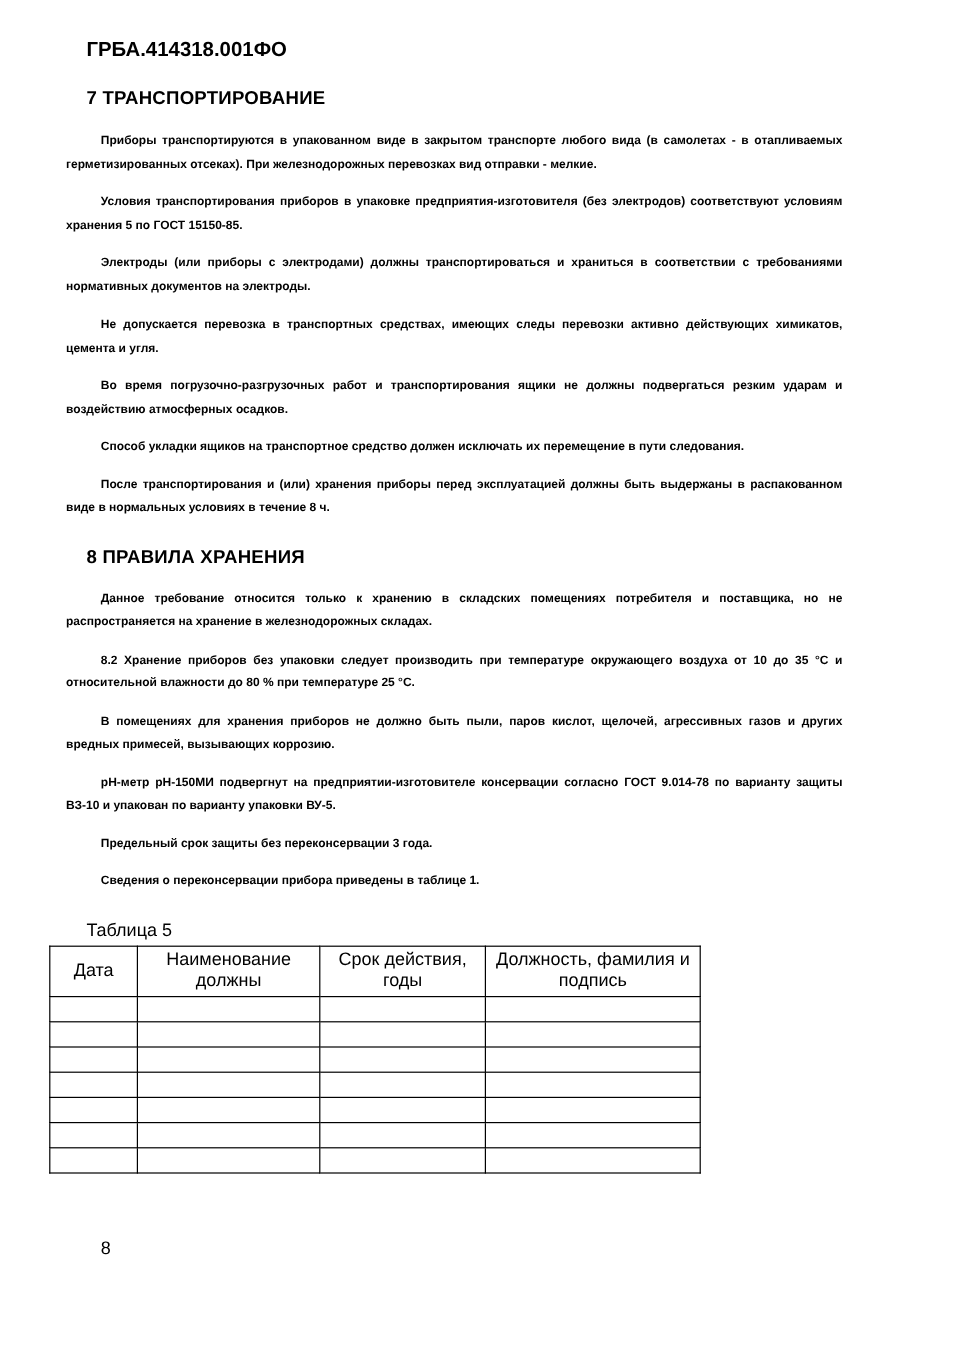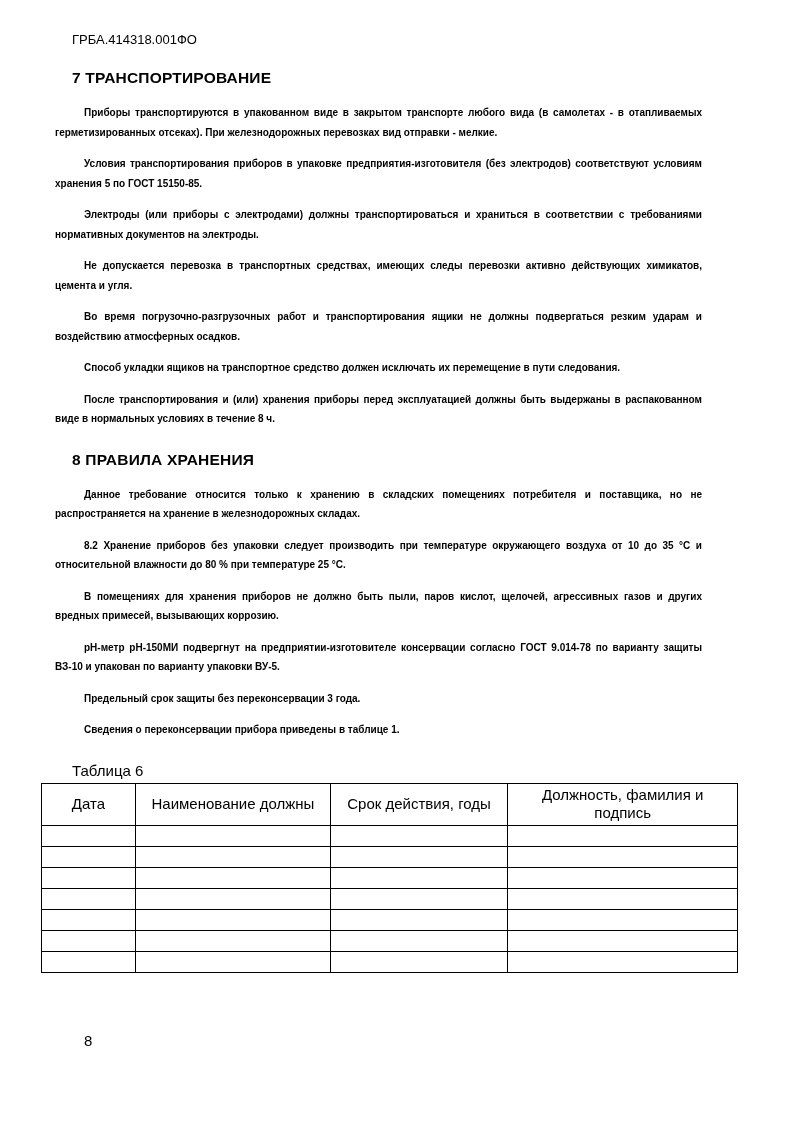--- a/index.html
+++ b/index.html
@@ -13,22 +13,22 @@
     height: 1132px;
     margin: 0 auto;
     background: #ffffff;
     font-family: "Liberation Sans", sans-serif;
     color: #000000;
     box-sizing: border-box;
     padding: 30px 86px 0 43px;
     overflow: hidden;
   }
   .doc-code {
-    font-size: 13px;
-    font-weight: normal;
+    font-size: 17px;
+    font-weight: bold;
     margin: 0 0 0 29px;
     padding-top: 2px;
   }
   .content {
     margin-top: 0;
   }
   .section-heading {
     font-size: 15.5px;
     font-weight: bold;
     margin: 22px 0 16px 29px;
@@ -41,21 +41,21 @@
     text-indent: 29px;
     text-align: justify;
     font-weight: bold;
   }
   .table-caption {
     font-size: 15px;
     margin: 22px 0 4px 29px;
   }
   table.req-table {
     border-collapse: collapse;
-    width: 697px;
+    width: 543px;
     margin-left: -2px;
     table-layout: fixed;
   }
   table.req-table th,
   table.req-table td {
     border: 1px solid #000000;
     font-size: 15px;
     font-weight: normal;
     padding: 1px 4px;
     text-align: center;
@@ -97,21 +97,21 @@
       <p class="para">После транспортирования и (или) хранения приборы перед эксплуатацией должны быть выдержаны в распакованном виде в нормальных условиях в течение 8 ч.</p>
       <div class="section-heading">8  ПРАВИЛА ХРАНЕНИЯ</div>
       <p class="para">Данное требование относится только к хранению в складских помещениях потребителя и поставщика, но не распространяется на хранение в железнодорожных складах.</p>
       <p class="para"><b>8.2</b> Хранение приборов без упаковки следует производить при температуре окружающего воздуха от 10 до 35 °С и относительной влажности до 80 % при температуре 25 °С.</p>
       <p class="para">В помещениях для хранения приборов не должно быть пыли, паров кислот, щелочей, агрессивных газов и других вредных примесей, вызывающих коррозию.</p>
       <p class="para">pH-метр pH-150МИ подвергнут на предприятии-изготовителе консервации согласно ГОСТ 9.014-78 по варианту защиты ВЗ-10 и упакован по варианту упаковки ВУ-5.</p>
       <p class="para">Предельный срок защиты без переконсервации 3 года.</p>
       <p class="para">Сведения о переконсервации прибора приведены в таблице 1.</p>
     </div>
 
-  <div class="table-caption">Таблица 6</div>
+  <div class="table-caption">Таблица 5</div>
 
   <table class="req-table">
     <colgroup>
       <col class="col-date">
       <col class="col-work">
       <col class="col-term">
       <col class="col-sign">
     </colgroup>
     <thead>
       <tr id="table-header-row">

